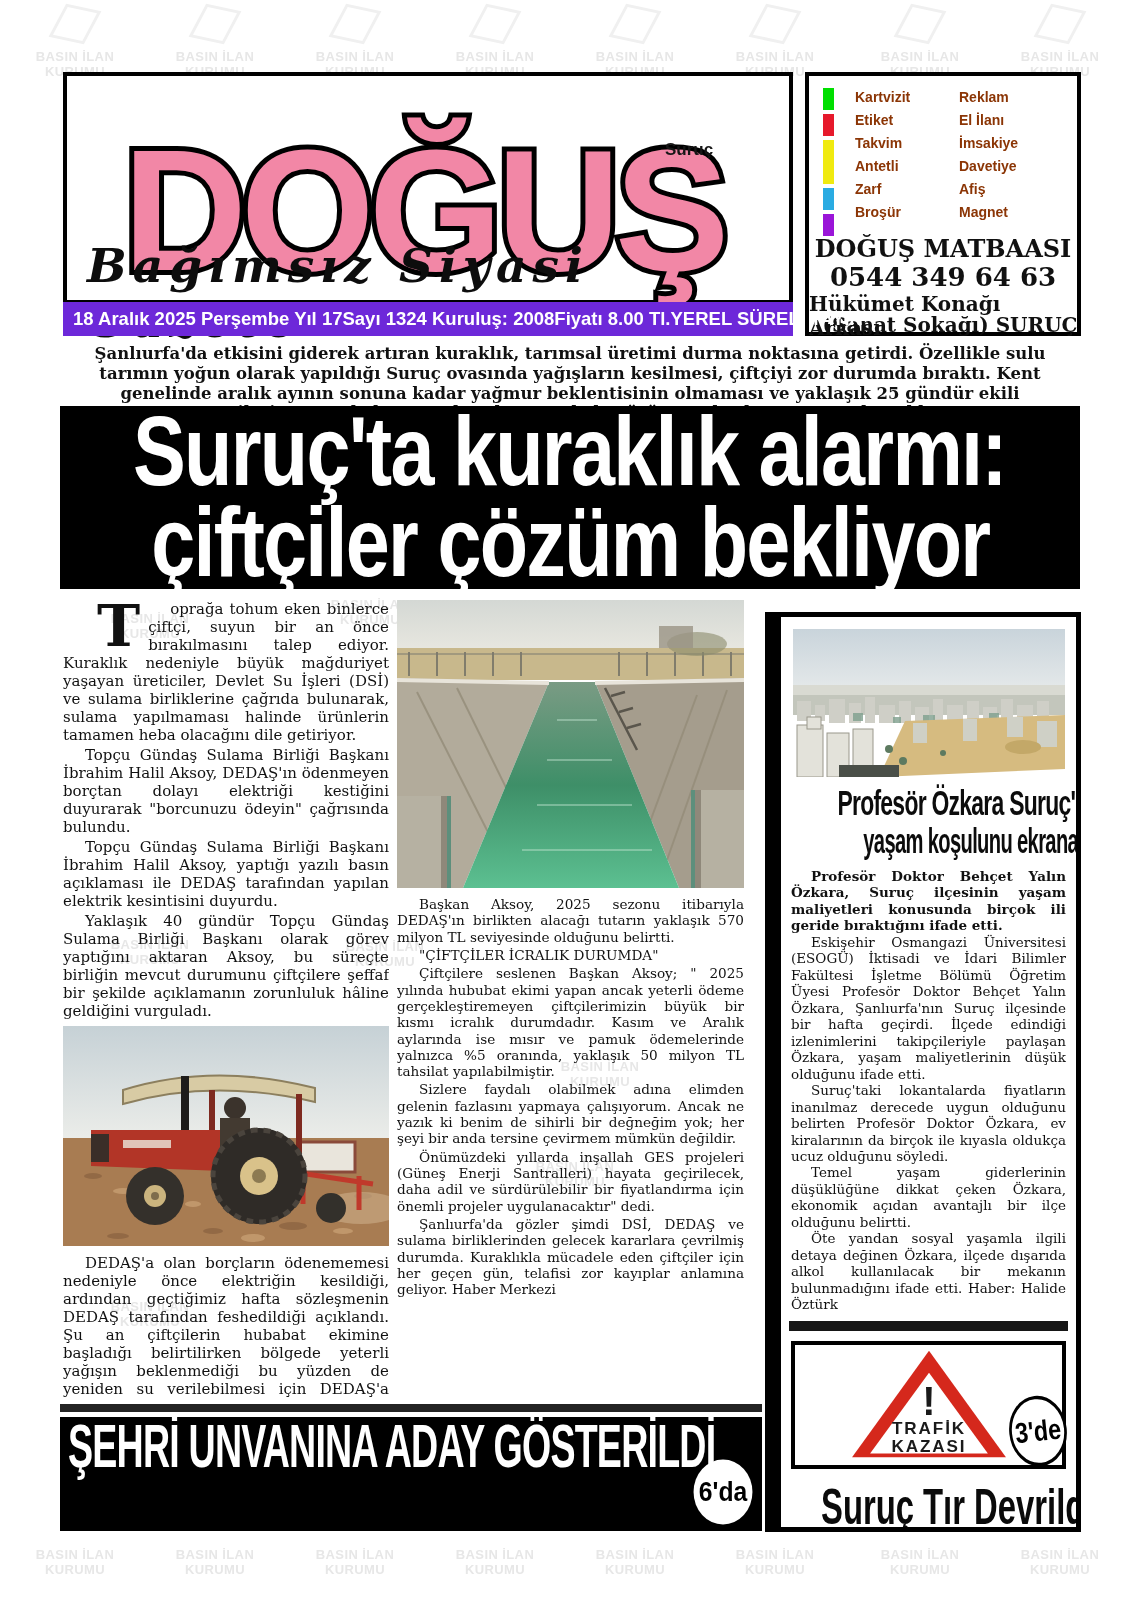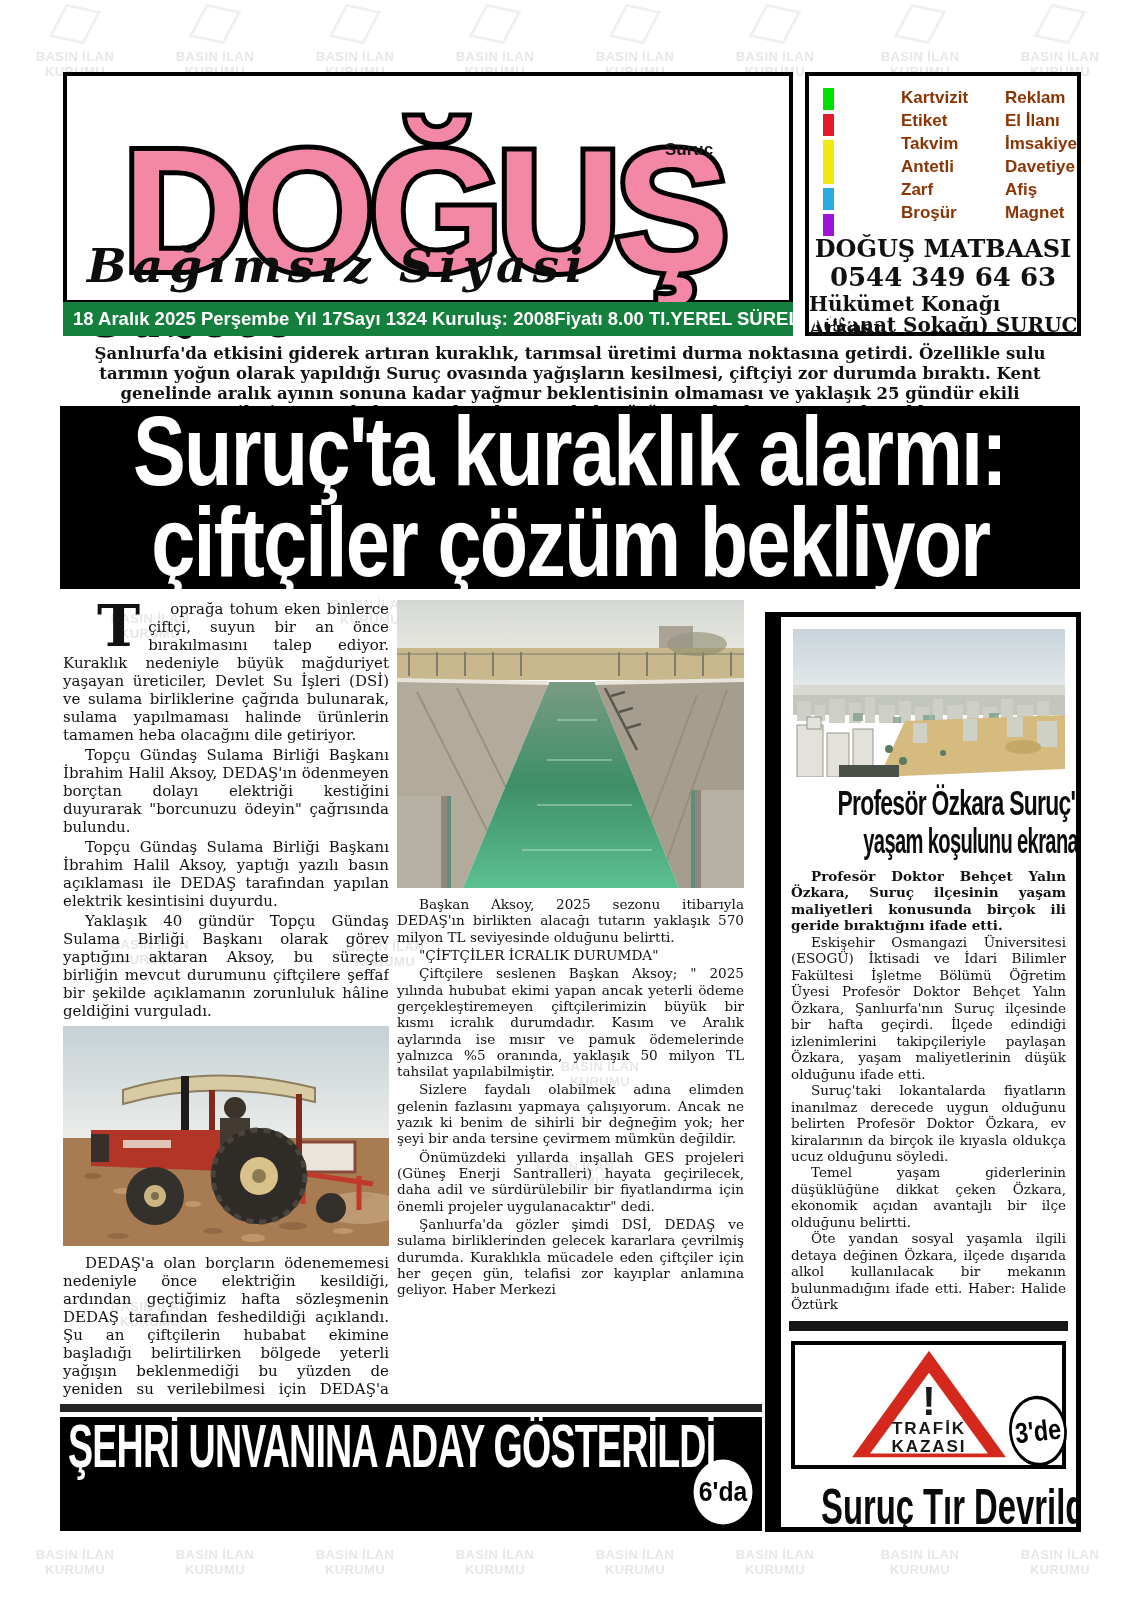--- a/index.html
+++ b/index.html
@@ -16,29 +16,29 @@
   
   .masthead{position:absolute;left:63px;top:72px;width:722px;height:224px;border:4px solid #000;background:#fff;}
   .slogan{position:absolute;left:18px;top:18px;background:#000;color:#fff;padding:8px 22px 10px 16px;
           font-family:"DejaVu Serif",serif;font-style:italic;font-weight:bold;font-size:31px;}
   .logo-svg{position:absolute;left:8px;top:22px;}
   .logo-city{position:absolute;left:598px;top:64px;font-family:"Liberation Sans",sans-serif;
           font-weight:bold;font-size:17px;color:#161616;z-index:2;}
   .subtitle{position:absolute;left:20px;top:162px;font-family:"DejaVu Serif",serif;font-style:italic;
           font-weight:bold;font-size:47px;letter-spacing:6px;color:#0d0d0d;}
 
-  .dateline{position:absolute;left:63px;top:302px;width:730px;height:34px;background:#15803d;color:#fff;
+  .dateline{position:absolute;left:63px;top:302px;width:730px;height:34px;background:#6d28d9;color:#fff;
           display:flex;justify-content:space-between;align-items:center;padding:0 10px;box-sizing:border-box;
           font-family:"Liberation Sans",sans-serif;font-weight:bold;font-size:18.5px;white-space:nowrap;}
 
   
   .adbox{position:absolute;left:805px;top:72px;width:276px;height:264px;border:4px solid #000;background:#fff;box-sizing:border-box;}
   .bars{position:absolute;left:14px;top:12px;width:11px;}
   .bars .bar{width:11px;margin-bottom:4px;}
-  .svc{position:absolute;top:10px;font-family:"Liberation Sans",sans-serif;font-weight:bold;font-size:17px;line-height:23px;margin-left:46px;}
+  .svc{position:absolute;top:10px;font-family:"Liberation Sans",sans-serif;font-weight:bold;font-size:14px;line-height:23px;}
   .svc-l{left:46px;} .svc-r{left:150px;}
   .ad-name{position:absolute;left:0;top:158px;width:100%;text-align:center;font-weight:bold;font-size:24px;font-family:"DejaVu Serif",serif;}
   .ad-phone{position:absolute;left:0;top:186px;width:100%;text-align:center;font-weight:bold;font-size:26px;font-family:"DejaVu Serif",serif;}
   .ad-a1{position:absolute;left:0;top:216px;width:100%;text-align:left;font-weight:bold;font-size:20px;font-family:"DejaVu Serif",serif;}
   .ad-a2{position:absolute;left:7px;top:237px;width:100%;text-align:center;font-weight:bold;font-size:20px;font-family:"DejaVu Serif",serif;}
 
   
   .intro{position:absolute;left:75px;top:344px;width:990px;text-align:center;font-weight:bold;
          font-size:16.5px;line-height:1.2;}
   .hl-band{position:absolute;left:60px;top:406px;width:1020px;height:183px;background:#000;overflow:hidden;}

